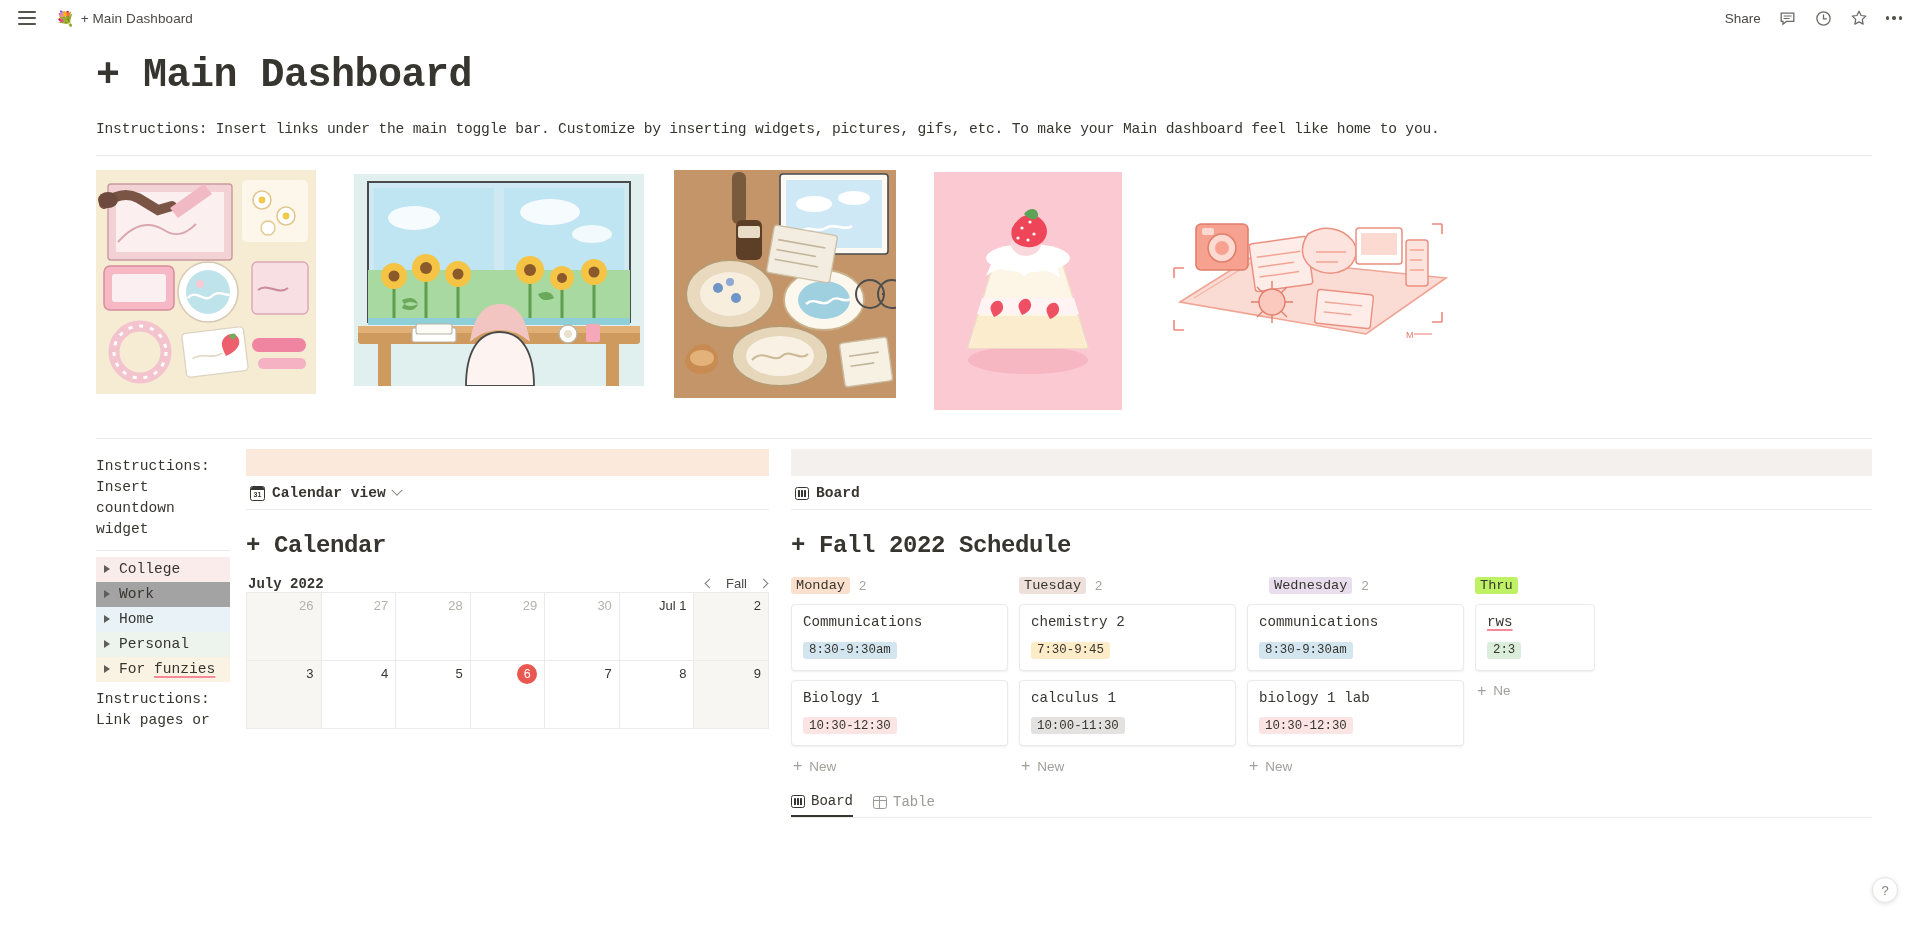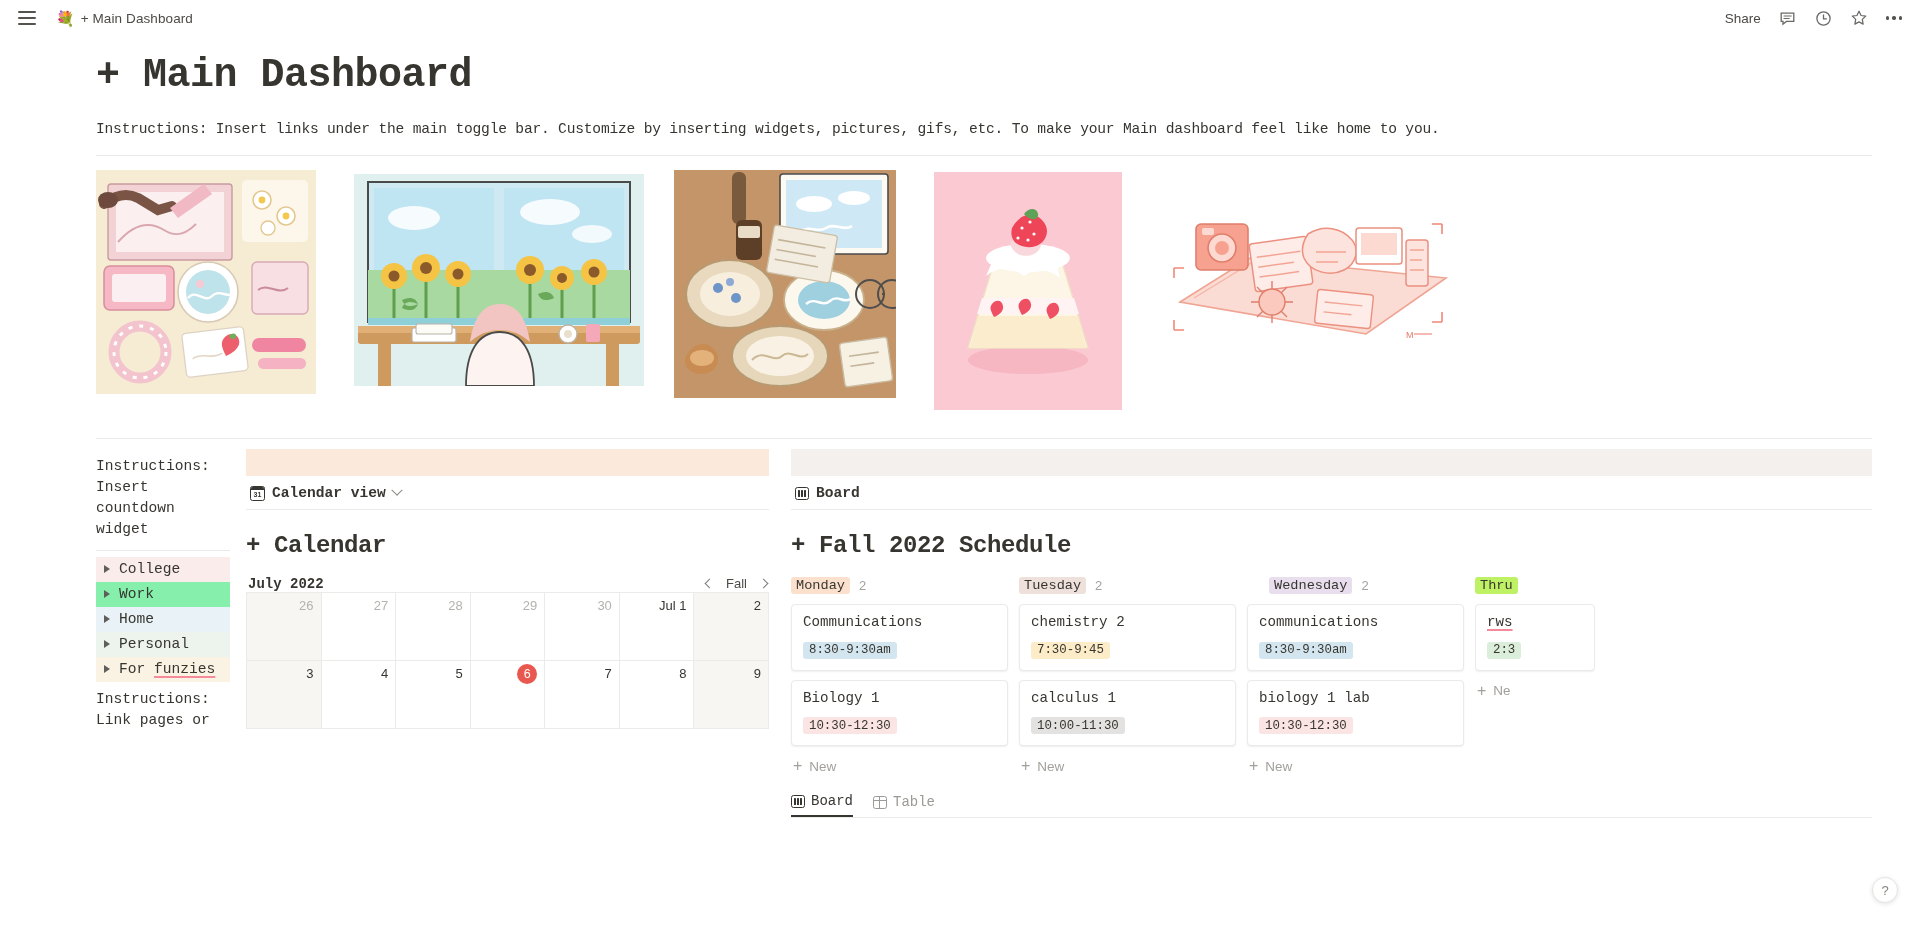--- a/index.html
+++ b/index.html
@@ -401,21 +401,21 @@
     <div class="cols">
 
       <div class="col-left">
         <div class="sb-text">Instructions: Insert countdown widget</div>
         <div class="sb-div"></div>
 
         <div class="toggle" style="background:#fbecec">
           <span class="tri"></span>
           <span>College</span>
         </div>
-        <div class="toggle" style="background:#86efac">
+        <div class="toggle" style="background:#a3a3a3">
           <span class="tri"></span>
           <span>Work</span>
         </div>
         <div class="toggle" style="background:#e9f3f7">
           <span class="tri"></span>
           <span>Home</span>
         </div>
         <div class="toggle" style="background:#edf3ed">
           <span class="tri"></span>
           <span>Personal</span>

